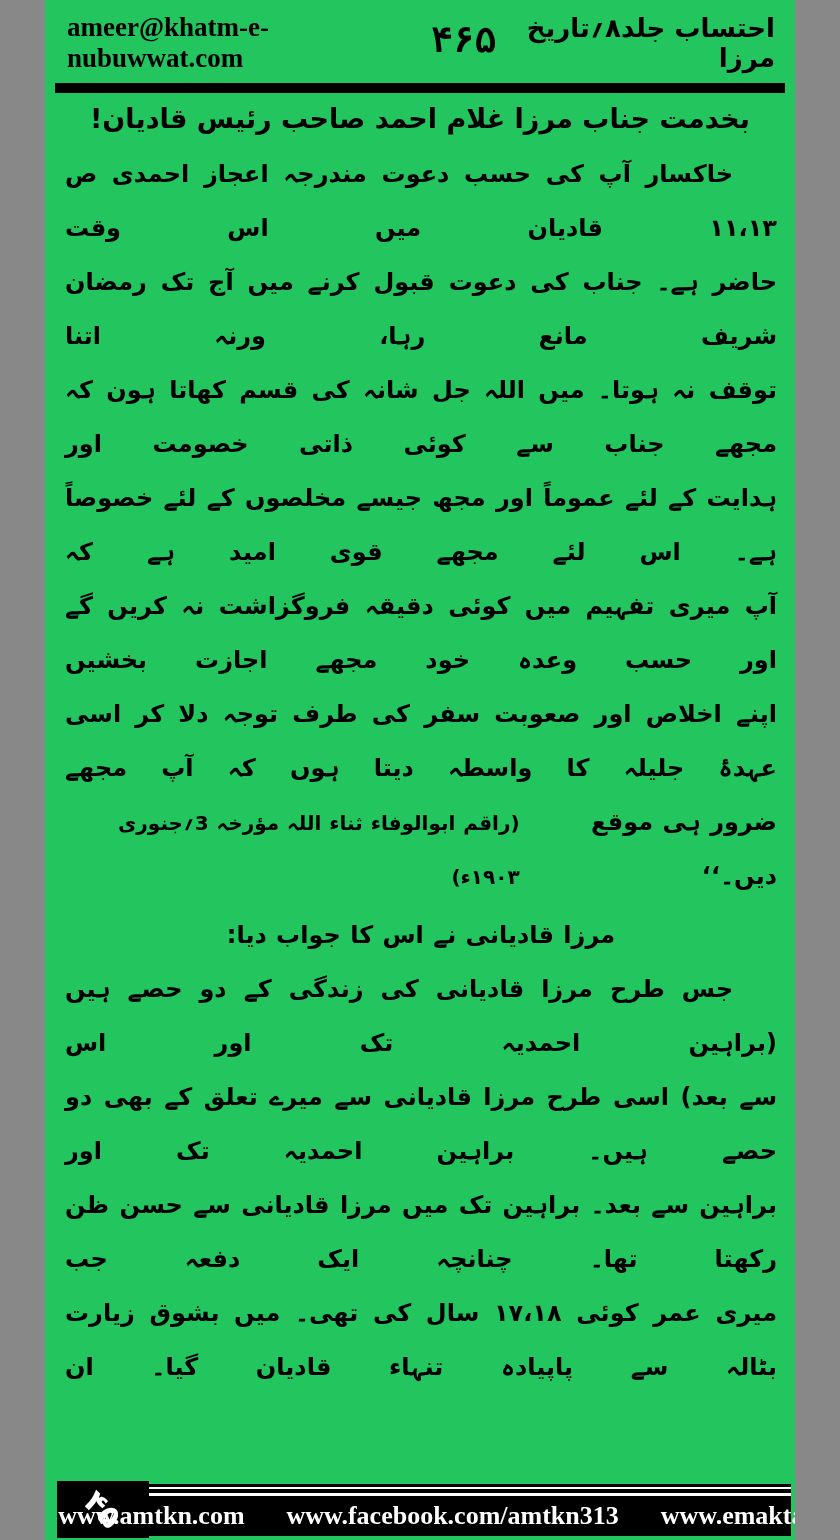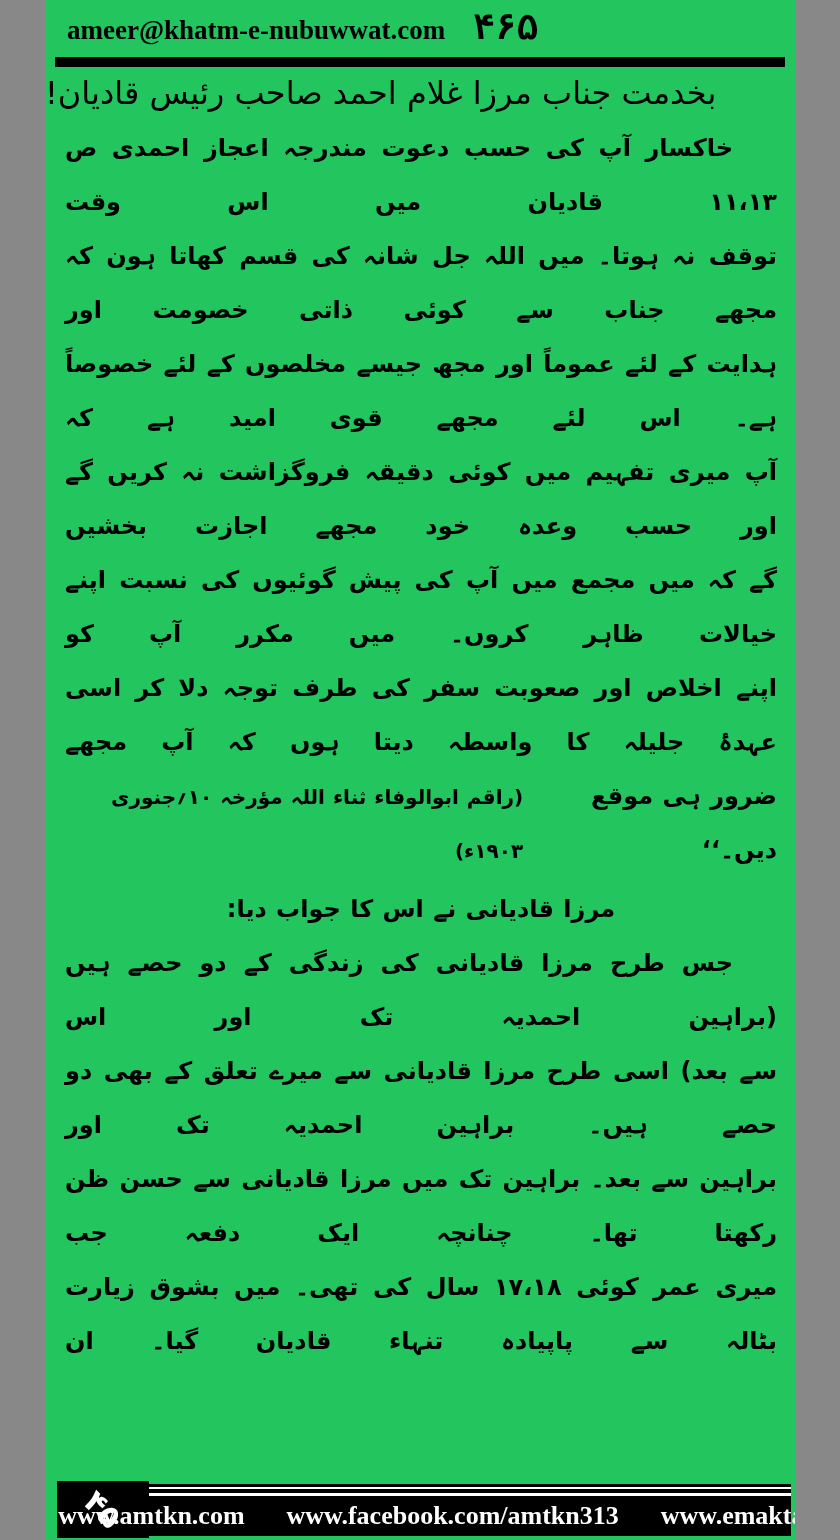--- a/index.html
+++ b/index.html
@@ -33,22 +33,22 @@
     font-family:"DejaVu Sans",sans-serif;
   }
   .rule{height:10px;background:#000;margin:9px 10px 0 10px;}
   
   .bismillah{
     text-align:center;direction:rtl;
     font-size:33px;font-weight:bold;
     margin-top:8px;line-height:52px;
   }
   .salutation{
-    text-align:left;direction:rtl;
-    font-size:32px;font-weight:normal;
+    text-align:center;direction:rtl;
+    font-size:27px;font-weight:bold;
     line-height:52px;
   }
   
   .content{
     margin:2px 18px 0 20px;
     direction:rtl;
     font-size:24px;font-weight:bold;
     line-height:54px;
     word-spacing:1px;
   }
@@ -86,39 +86,40 @@
   }
 </style>
 </head>
 <body>
 
 <div class="page">
 
   <div class="header">
     <span class="email">ameer@khatm-e-nubuwwat.com</span>
     <span class="pagenum">۴۶۵</span>
+    <span class="htitle">احتساب جلد۸؍تاریخ مرزا</span>
   </div>
 
   <div class="rule"></div>
 
 
   <div class="salutation">بخدمت جناب مرزا غلام احمد صاحب رئیس قادیان!</div>
 
   <div class="content">
 
     <div>
       <div class="jl ind">خاکسار آپ کی حسب دعوت مندرجہ اعجاز احمدی ص ۱۱،۱۳ قادیان میں اس وقت</div>
+      <div class="jl">حاضر ہے۔ جناب کی دعوت قبول کرنے میں آج تک رمضان شریف مانع رہا، ورنہ اتنا</div>
       <div class="jl">توقف نہ ہوتا۔ میں اللہ جل شانہ کی قسم کھاتا ہون کہ مجھے جناب سے کوئی ذاتی خصومت اور</div>
       <div class="jl">ہدایت کے لئے عموماً اور مجھ جیسے مخلصوں کے لئے خصوصاً ہے۔ اس لئے مجھے قوی امید ہے کہ</div>
       <div class="jl">آپ میری تفہیم میں کوئی دقیقہ فروگزاشت نہ کریں گے اور حسب وعدہ خود مجھے اجازت بخشیں</div>
-      <div class="jl">گے کہ میں مجمع میں آپ کی پیش گوئیوں کی نسبت اپنے خیالات ظاہر کروں۔ میں مکرر آپ کو</div>
       <div class="jl">اپنے اخلاص اور صعوبت سفر کی طرف توجہ دلا کر اسی عہدۂ جلیلہ کا واسطہ دیتا ہوں کہ آپ مجھے</div>
       <div class="signoff">
         <span class="sr">ضرور ہی موقع دیں۔‘‘</span>
-        <span class="sl">(راقم ابوالوفاء ثناء اللہ مؤرخہ ۱۰؍جنوری ۱۹۰۳ء)</span>
+        <span class="sl">(راقم ابوالوفاء ثناء اللہ مؤرخہ 3؍جنوری ۱۹۰۳ء)</span>
       </div>
     </div>
 
     <div class="el reply-head">مرزا قادیانی نے اس کا جواب دیا:</div>
 
     <div>
       <div class="jl ind">جس طرح مرزا قادیانی کی زندگی کے دو حصے ہیں (براہین احمدیہ تک اور اس</div>
       <div class="jl">سے بعد) اسی طرح مرزا قادیانی سے میرے تعلق کے بھی دو حصے ہیں۔ براہین احمدیہ تک اور</div>
       <div class="jl">براہین سے بعد۔ براہین تک میں مرزا قادیانی سے حسن ظن رکھتا تھا۔ چنانچہ ایک دفعہ جب</div>
       <div class="jl">میری عمر کوئی ۱۷،۱۸ سال کی تھی۔ میں بشوق زیارت بٹالہ سے پاپیادہ تنہاء قادیان گیا۔ ان</div>

